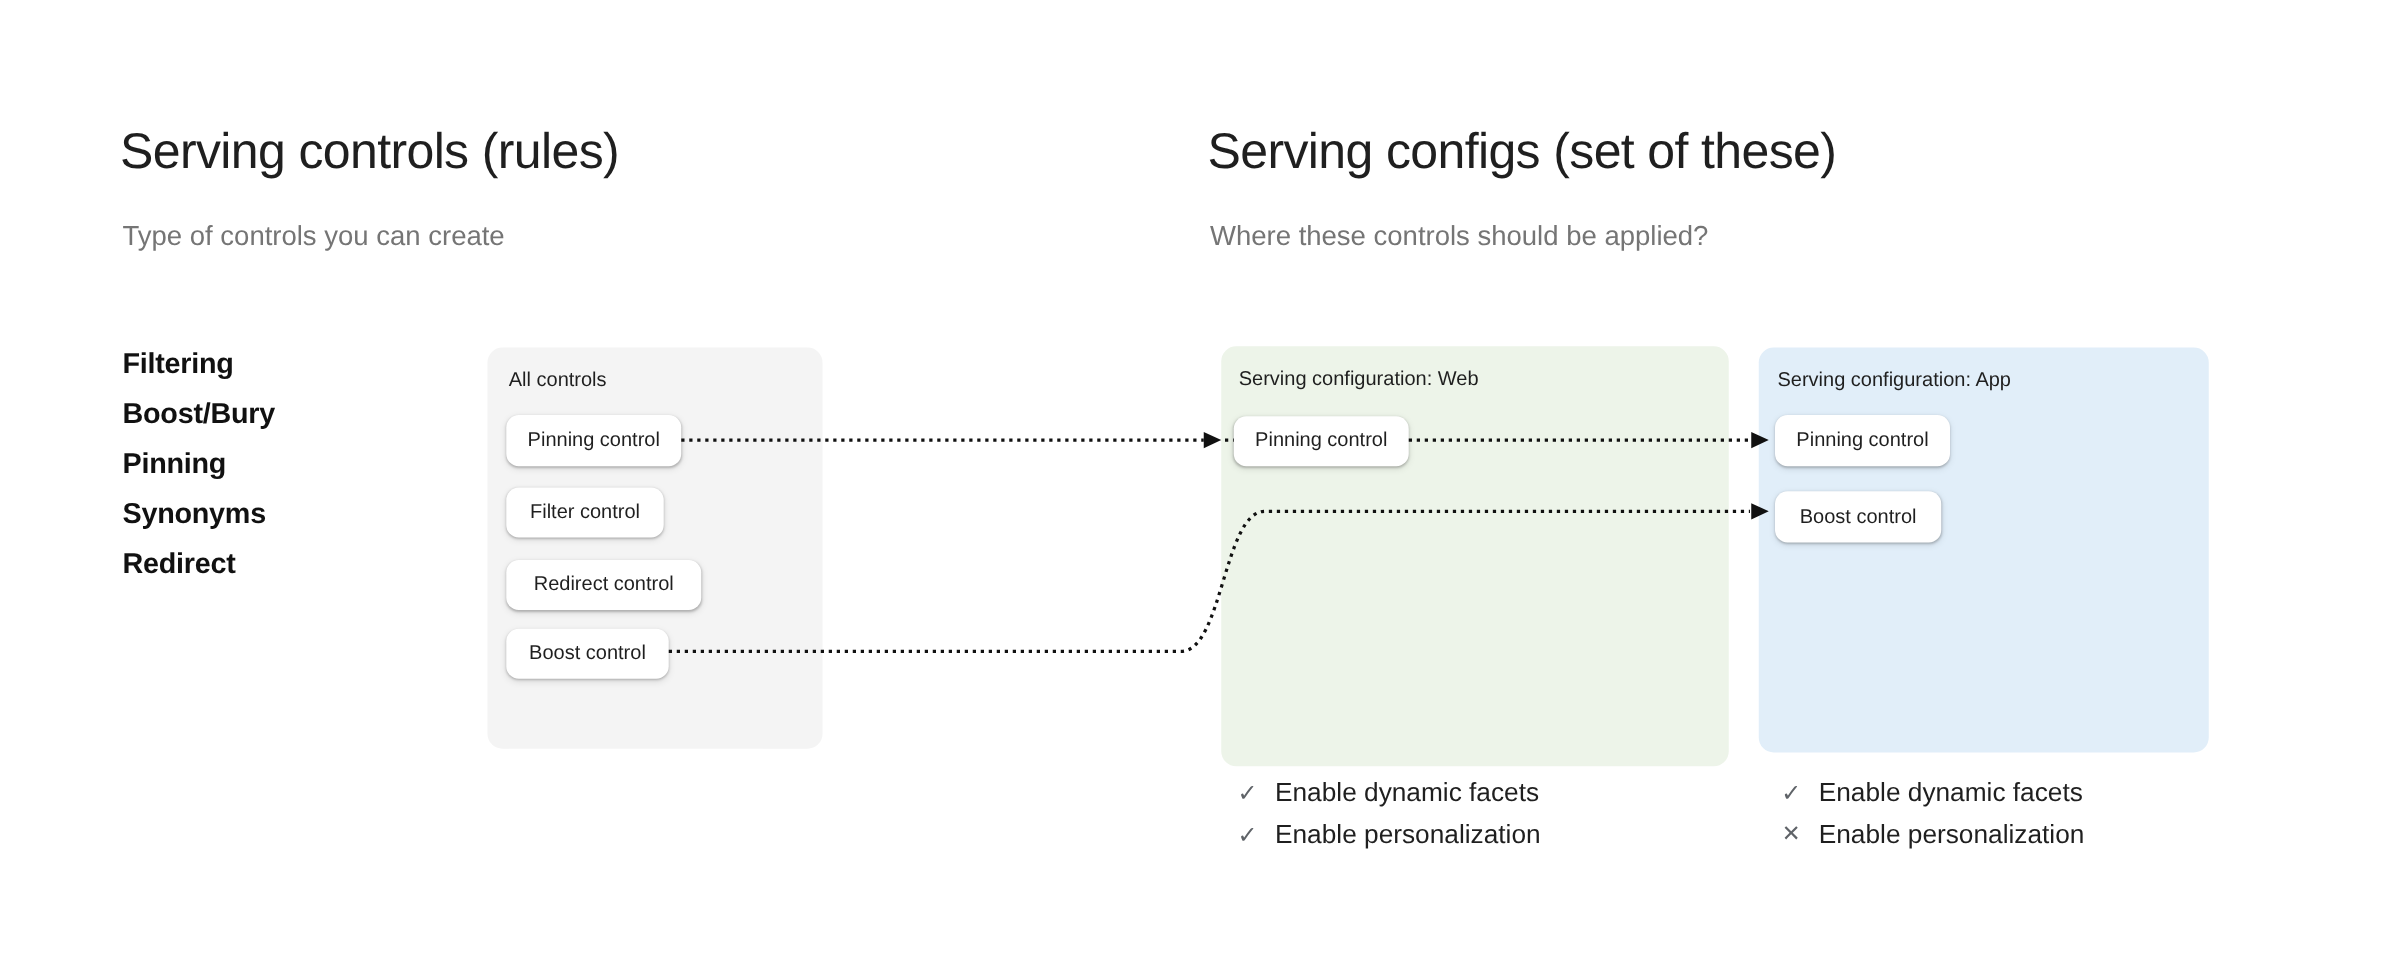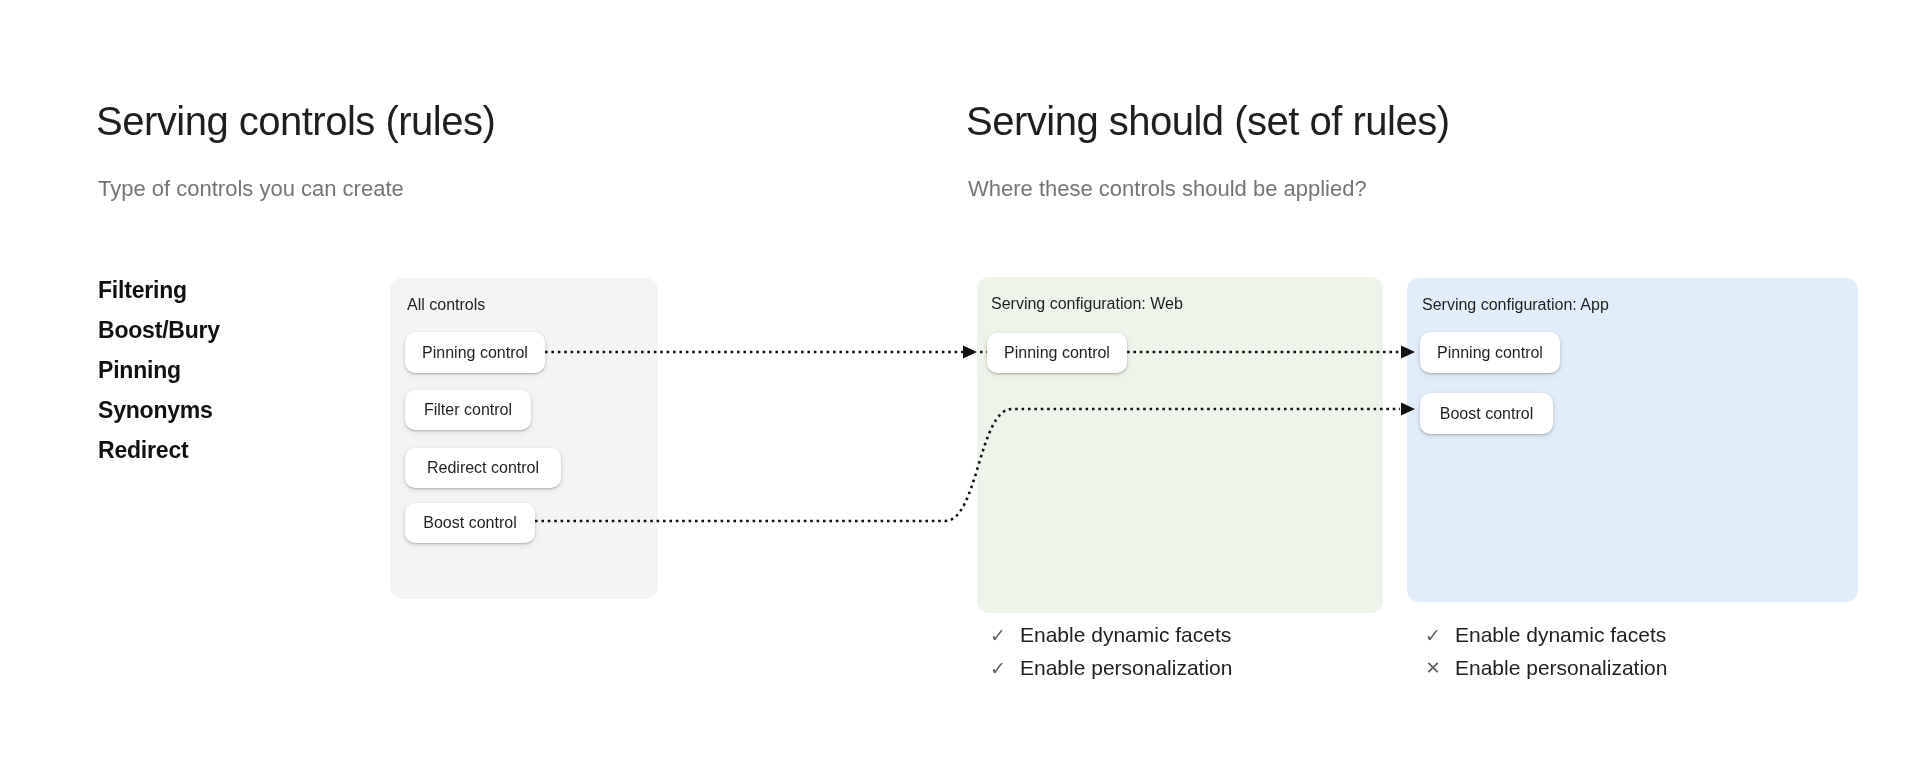--- a/index.html
+++ b/index.html
@@ -35,21 +35,21 @@
   .ctype{
     font-size:23px;font-weight:600;
     line-height:40px;color:#111111;
     letter-spacing:-0.2px;white-space:nowrap;
   }
   .card{
     position:absolute;border-radius:12px;
   }
   .card.gray{left:390px;top:278px;width:268px;height:321px;background:#f4f4f4;}
   .card.green{left:977px;top:277px;width:406px;height:336px;background:#edf4e9;}
-  .card.blue{left:1407px;top:278px;width:451px;height:324px;background:#e1eef9;}
+  .card.blue{left:1407px;top:278px;width:360px;height:324px;background:#e1eef9;}
   .card-label{
     position:absolute;left:16px;top:17px;
     font-size:16px;line-height:20px;color:#1f1f1f;
     white-space:nowrap;
   }
   .card.green .card-label{left:14px;}
   .card.blue .card-label{left:15px;}
   .chip{
     position:absolute;
     background:#ffffff;border-radius:10px;
@@ -88,21 +88,21 @@
   .ahead{fill:#111111;stroke:none;}
 </style>
 </head>
 <body>
 
 <div class="canvas">
 
   <div class="h1 left">Serving controls (rules)</div>
   <div class="sub left">Type of controls you can create</div>
 
-  <div class="h1 right">Serving should (set of rules)</div>
+  <div class="h1 right">Serving configs (set of these)</div>
   <div class="sub right">Where these controls should be applied?</div>
 
   <div class="ctype-list">
     <div class="ctype">Filtering</div>
     <div class="ctype">Boost/Bury</div>
     <div class="ctype">Pinning</div>
     <div class="ctype">Synonyms</div>
     <div class="ctype">Redirect</div>
   </div>
 

